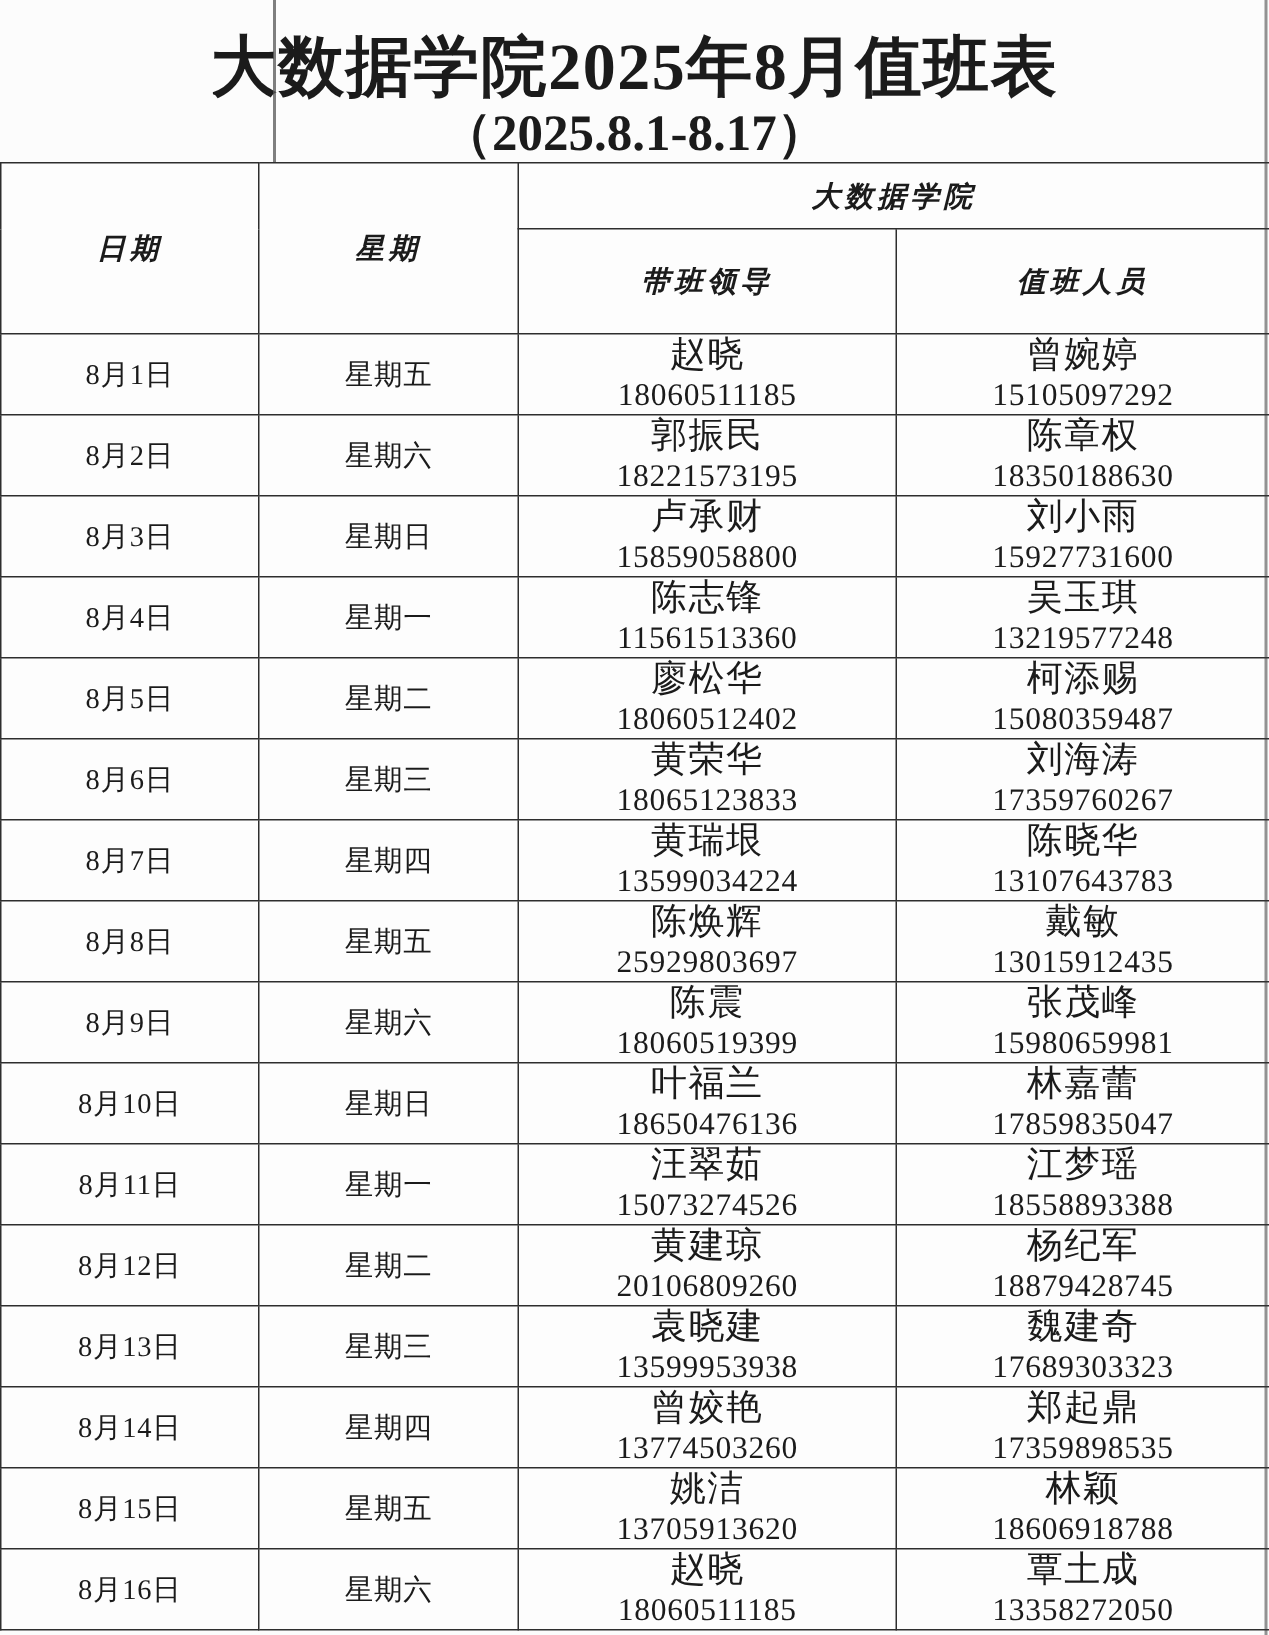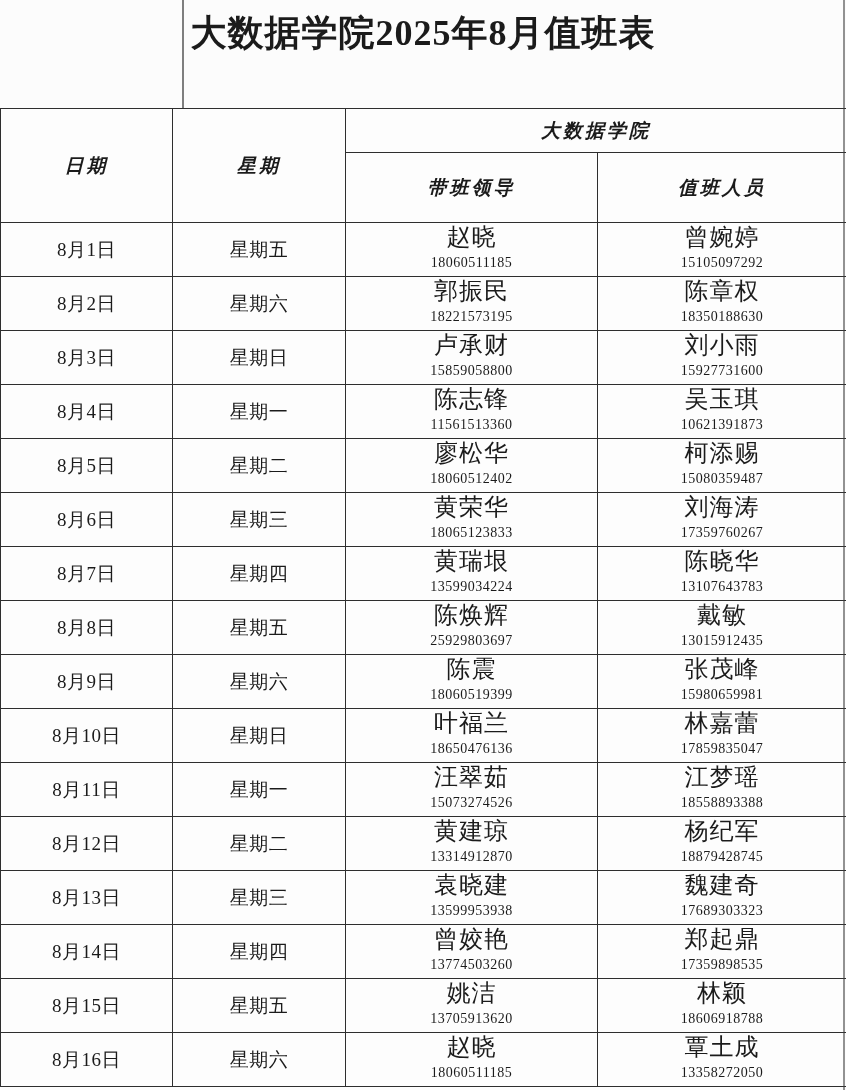--- a/index.html
+++ b/index.html
@@ -33,25 +33,26 @@
     opacity: 0.55;
   }
 
   .title-block {
     height: 108px;
     box-sizing: border-box;
     padding-top: 10px;
     text-align: center;
   }
   .title {
-    font-size: 36px;
+    font-size: 44px;
     font-weight: bold;
     letter-spacing: 1px;
     line-height: 46px;
     white-space: nowrap;
+    margin-top: 12px;
   }
   .subtitle {
     font-size: 34px;
     font-weight: bold;
     line-height: 44px;
     white-space: nowrap;
   }
 
   table.duty {
     width: 846px;
@@ -85,33 +86,34 @@
   td.date-cell, td.weekday-cell {
     font-size: 19px;
     letter-spacing: 0.5px;
   }
   .person-name {
     font-size: 24px;
     line-height: 26px;
     letter-spacing: 1px;
   }
   .person-phone {
-    font-size: 14px;
+    font-size: 21px;
     line-height: 26px;
     letter-spacing: 0.5px;
   }
 </style>
 </head>
 <body>
 
 <div class="scan-line"></div>
 <div class="scan-line-right"></div>
 
 <div class="title-block">
   <div class="title">大数据学院2025年8月值班表</div>
+  <div class="subtitle">（2025.8.1-8.17）</div>
 </div>
 
 <table class="duty">
   <colgroup>
     <col class="c1">
       <col class="c2">
       <col class="c3">
       <col class="c4">
   </colgroup>
   <thead>
@@ -167,21 +169,21 @@
 
   <tr>
     <td class="date-cell"><span class="b-date">8月4日</span></td>
     <td class="weekday-cell"><span class="b-week">星期一</span></td>
     <td>
       <div class="person-name b-lname">陈志锋</div>
       <div class="person-phone b-lphone">11561513360</div>
     </td>
     <td>
       <div class="person-name b-sname">吴玉琪</div>
-      <div class="person-phone b-sphone">10621391873</div>
+      <div class="person-phone b-sphone">13219577248</div>
     </td>
   </tr>
 
   <tr>
     <td class="date-cell"><span class="b-date">8月5日</span></td>
     <td class="weekday-cell"><span class="b-week">星期二</span></td>
     <td>
       <div class="person-name b-lname">廖松华</div>
       <div class="person-phone b-lphone">18060512402</div>
     </td>
@@ -267,21 +269,21 @@
       <div class="person-name b-sname">江梦瑶</div>
       <div class="person-phone b-sphone">18558893388</div>
     </td>
   </tr>
 
   <tr>
     <td class="date-cell"><span class="b-date">8月12日</span></td>
     <td class="weekday-cell"><span class="b-week">星期二</span></td>
     <td>
       <div class="person-name b-lname">黄建琼</div>
-      <div class="person-phone b-lphone">13314912870</div>
+      <div class="person-phone b-lphone">20106809260</div>
     </td>
     <td>
       <div class="person-name b-sname">杨纪军</div>
       <div class="person-phone b-sphone">18879428745</div>
     </td>
   </tr>
 
   <tr>
     <td class="date-cell"><span class="b-date">8月13日</span></td>
     <td class="weekday-cell"><span class="b-week">星期三</span></td>

